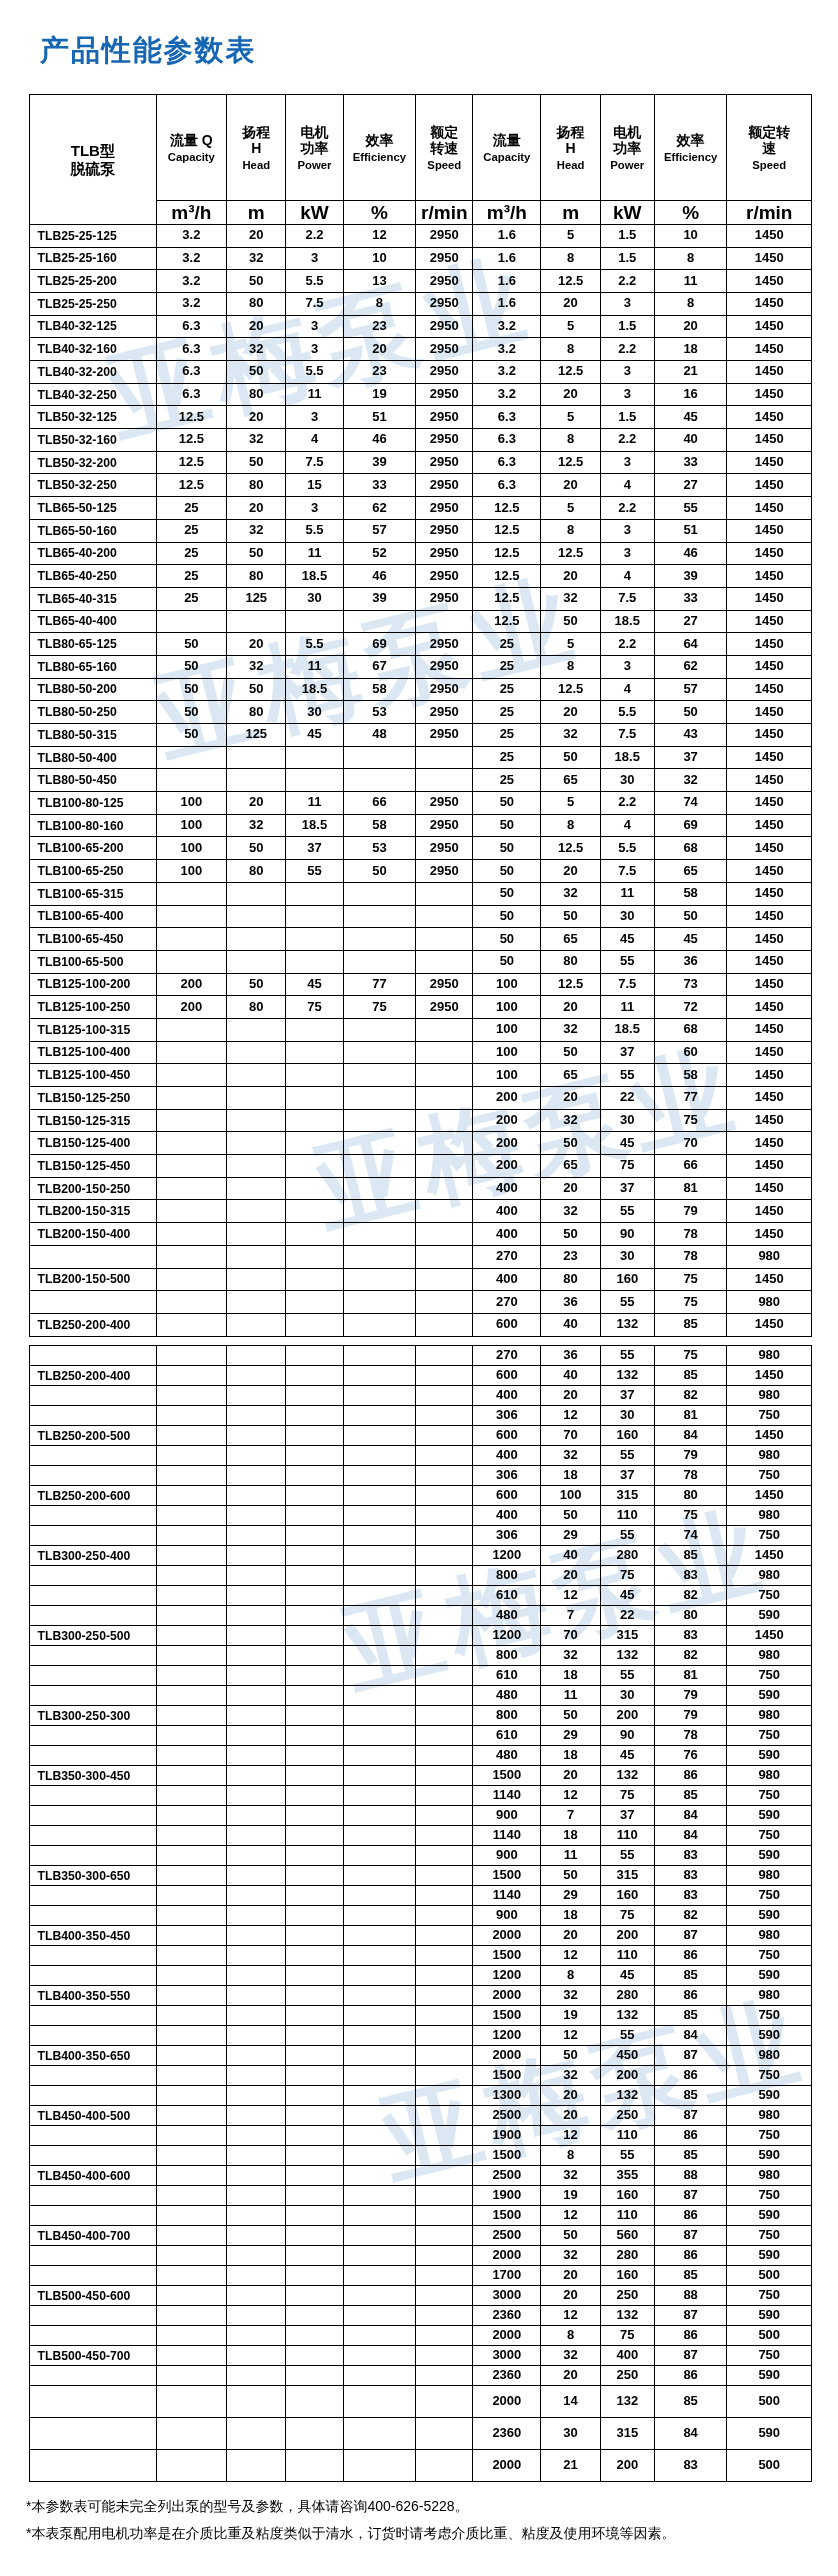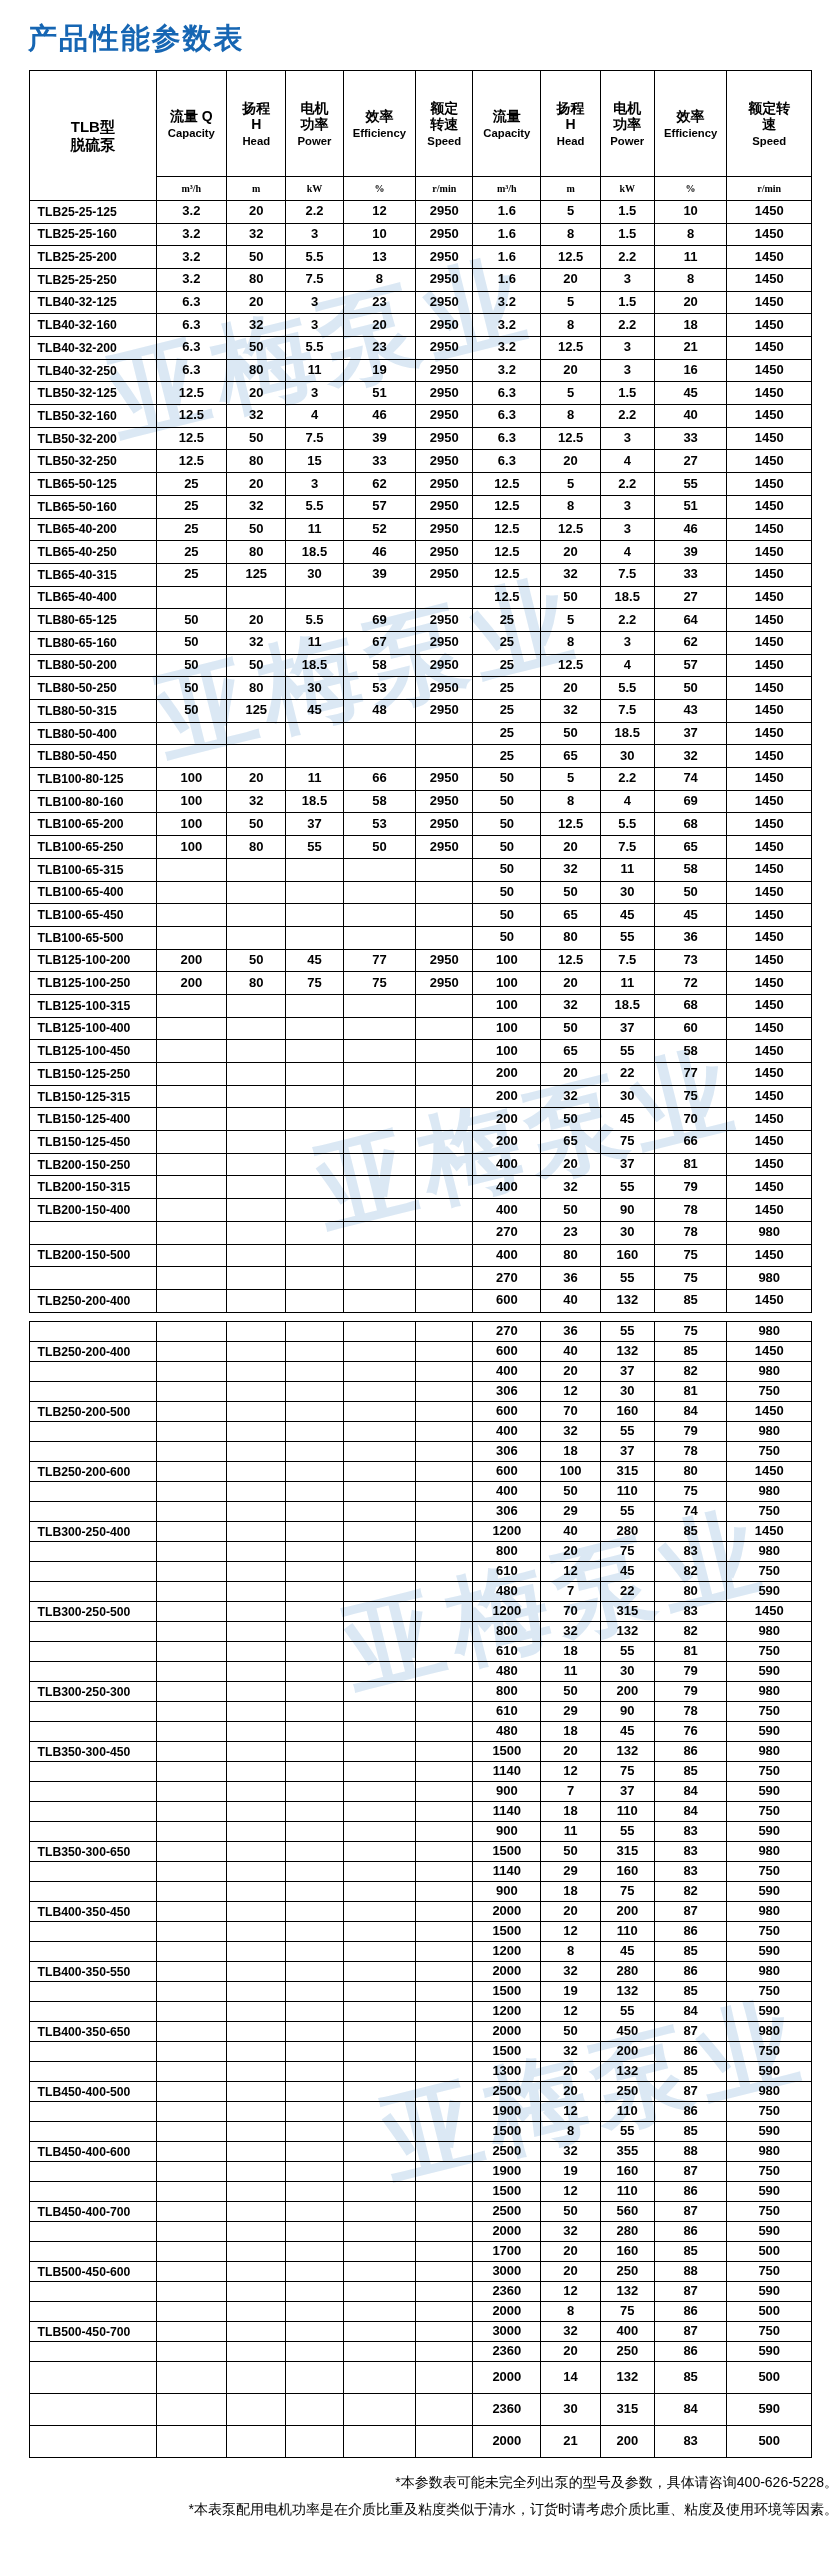--- a/index.html
+++ b/index.html
@@ -1,49 +1,49 @@
 <!DOCTYPE html>
 <html style="font-size:15px"><head>
 <meta charset="utf-8">
 <style>
   html,body{margin:0;padding:0;background:#ffffff;}
   body{width:838px;font-family:"Liberation Sans","DejaVu Sans",sans-serif;color:#000;}
   .page{position:relative;width:838px;min-height:2576px;overflow:hidden;background:#fff;}
 
-  .title{margin:0;position:relative;z-index:2;padding:19px 0 11.3px 28px;
+  .title{margin:12px;position:relative;z-index:2;padding:19px 0 11.3px 28px;
          font-size:29px;font-weight:bold;color:#1666b3;letter-spacing:1.9px;font-family:Liberation Mono, monospace;}
 
   
   .wm-layer{position:absolute;inset:0;z-index:0;pointer-events:none;}
   .wm{position:absolute;font-size:99px;font-weight:bold;letter-spacing:9.4px;
       color:rgba(150,188,222,0.34);transform:rotate(-14deg);white-space:nowrap;}
 
   table{position:relative;z-index:1;margin-left:29px;width:783px;
         border-collapse:collapse;table-layout:fixed;background:transparent;
         border:1.9px solid #000;font-weight:bold;}
   th,td{border:0.9px solid #000;padding:0;text-align:center;vertical-align:middle;
         font-size:13px;line-height:1.15;overflow:hidden;white-space:nowrap;}
 
   
   #table1 thead tr.names th{height:105px;}
-  #table1 thead tr.units th{height:22.6px;font-size:10px;font-family:Liberation Serif, serif;}
+  #table1 thead tr.units th{height:22.6px;font-size:19px;}
   th .zh{white-space:pre-line;font-size:14px;font-weight:bold;}
   th .en{font-size:11.3px;font-weight:bold;margin-top:2.8px;}
   th.model-h .zh{font-size:15px;}
 
   
   #table1 tbody td{height:21.7px;}
   #table2 tbody td{height:19px;}
   #table2 tbody tr:nth-last-child(-n+3) td{height:31px;}
   td.model{text-align:left;padding-left:7.5px;font-size:12.2px;}
 
   #table2{margin-top:8.5px;}
 
   .notes{position:relative;z-index:2;margin:15px 0 0 26px;}
-  .notes p{margin:0 0 7.5px 0;font-size:14px;line-height:1.4;text-align:right;}
+  .notes p{margin:0 0 7.5px 0;font-size:14px;line-height:1.4;}
 </style>
 </head>
 <body>
 
 <div class="page">
 
   <div class="wm-layer">
     <div class="wm" style="top:283px;left:104px">亚梅泵业</div>
     <div class="wm" style="top:603px;left:151px">亚梅泵业</div>
     <div class="wm" style="top:1074px;left:311px">亚梅泵业</div>

